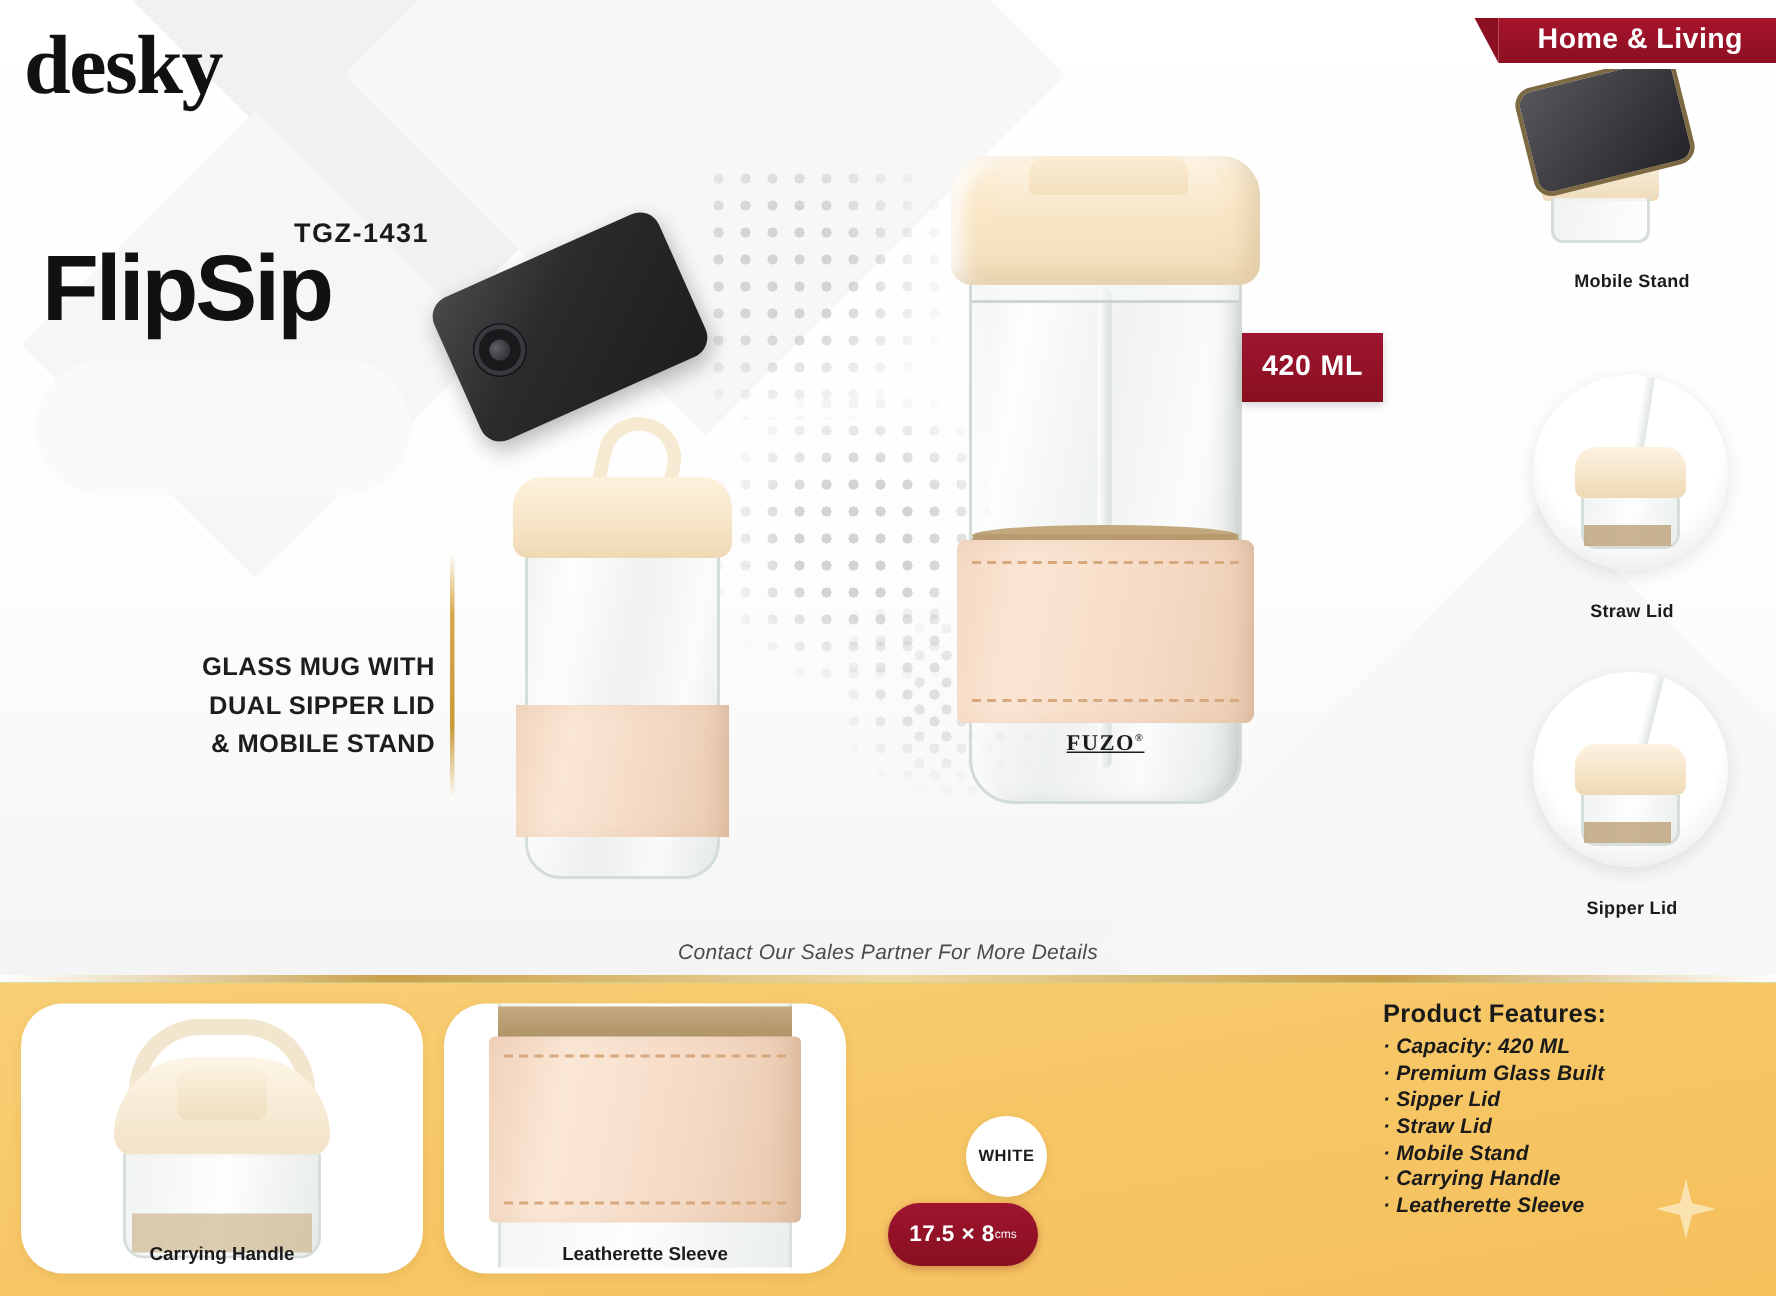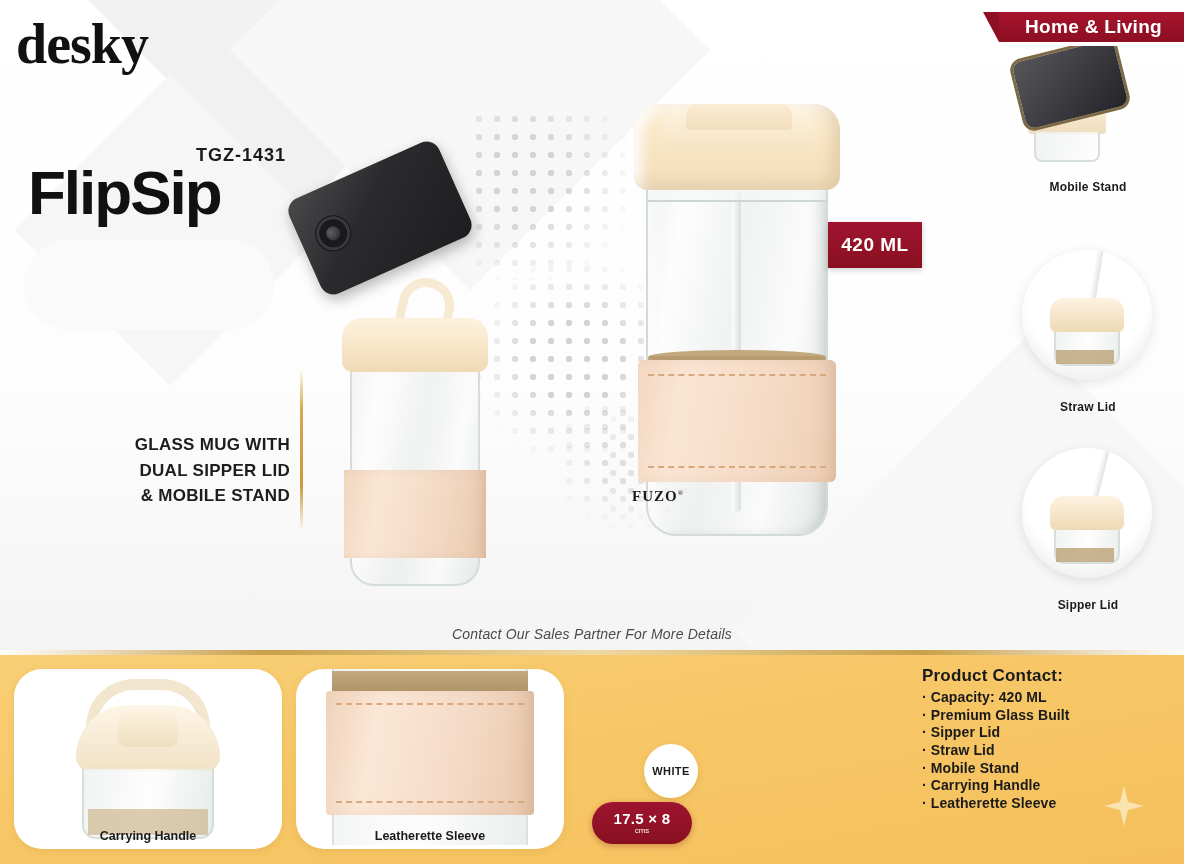--- a/index.html
+++ b/index.html
@@ -133,23 +133,23 @@
     border-top: 2px dashed #d8a97f;
   }
   #big-sleeve::before { top:14px; }
   #big-sleeve::after  { bottom:14px; }
   #big-straw {
     position:absolute; left:100px; top:104px; width:9px; height:320px;
     background: linear-gradient(90deg,rgba(255,255,255,.9),rgba(215,222,218,.95));
     border-radius:4px;
   }
   #big-fuzo {
-    position:absolute; left:0; top:400px; width:210px; 
+    position:absolute; left:0; top:400px; width:210px; text-align:center;
     font-family:"Liberation Serif", serif; font-size:15px; font-weight:bold;
-    color:#1b1b1b; letter-spacing:1px;
+    color:#1b1b1b; letter-spacing:1px;text-decoration:underline;
   }
   #big-fuzo sup { font-size:7px; }
 
   
   #small-bottle { left: 340px; top: 300px; width: 150px; height: 290px; }
   #sm-glass {
     position:absolute; left:10px; top:58px; width:130px; height:228px;
     background: linear-gradient(100deg,
       rgba(240,243,241,.95) 0%, rgba(253,253,253,.75) 20%,
       rgba(230,235,232,.6) 50%, rgba(250,251,250,.8) 75%,
@@ -269,37 +269,37 @@
   #color-dot {
     position:absolute; left:644px; top:744px; width:54px; height:54px;
     border-radius:50%; background:#fff;
     display:flex; align-items:center; justify-content:center;
     font-size:11px; font-weight:bold; color:#1c1c1c; letter-spacing:.4px;
     box-shadow:0 2px 6px rgba(140,100,20,.18);
   }
   #size-pill {
     position:absolute; left:592px; top:802px; width:100px; height:42px;
     border-radius:21px; background: linear-gradient(180deg,#9e1430 0%,#89101f 100%);
-    color:#fff; display:flex; flex-direction:column;
+    color:#fff; display:flex; 
     align-items:center; justify-content:center; line-height:1.05;
     box-shadow:0 2px 6px rgba(120,10,25,.3);
   }
   #size-pill .sz { font-size:15px; font-weight:bold; letter-spacing:.3px; }
   #size-pill .un { font-size:8px; opacity:.95; }
 
   
   #features {
     position:absolute; left:922px; top:666px; width:262px; color:#1a1a1a;
   }
   #features h3 {
     font-size:17px; font-weight:bold; margin-bottom:3px; letter-spacing:.2px;
   }
   #features ul { list-style:none; }
   #features li {
-    font-size:14px; font-weight:bold; line-height:1.26; letter-spacing:.1px;
+    font-size:14px; font-weight:bold; line-height:1.26; letter-spacing:.1px;font-style:italic;
   }
   #features li::before { content:"\00B7  "; }
 </style>
 </head>
 <body>
 
 <div id="page">
 
   <div id="hero">
 
@@ -430,21 +430,21 @@
                   border-radius:4px; box-shadow: inset -14px 0 20px -12px rgba(190,150,120,.5);">
         <div style="position:absolute; left:10px; right:10px; top:12px; border-top:2px dashed #d8a97f;"></div>
         <div style="position:absolute; left:10px; right:10px; bottom:12px; border-top:2px dashed #d8a97f;"></div>
       </div>
       <div class="card-cap">Leatherette Sleeve</div>
     </div>
 
     <div id="sparkle" style="left:1104px; top:131px;"></div>
 
     <div id="features" style="left:922px; top:11px;">
-      <h3>Product Contact:</h3>
+      <h3>Product Features:</h3>
       <ul>
         <li>Capacity: 420 ML</li>
         <li>Premium Glass Built</li>
         <li>Sipper Lid</li>
         <li>Straw Lid</li>
         <li>Mobile Stand</li>
         <li>Carrying Handle</li>
         <li>Leatherette Sleeve</li>
       </ul>
     </div>

